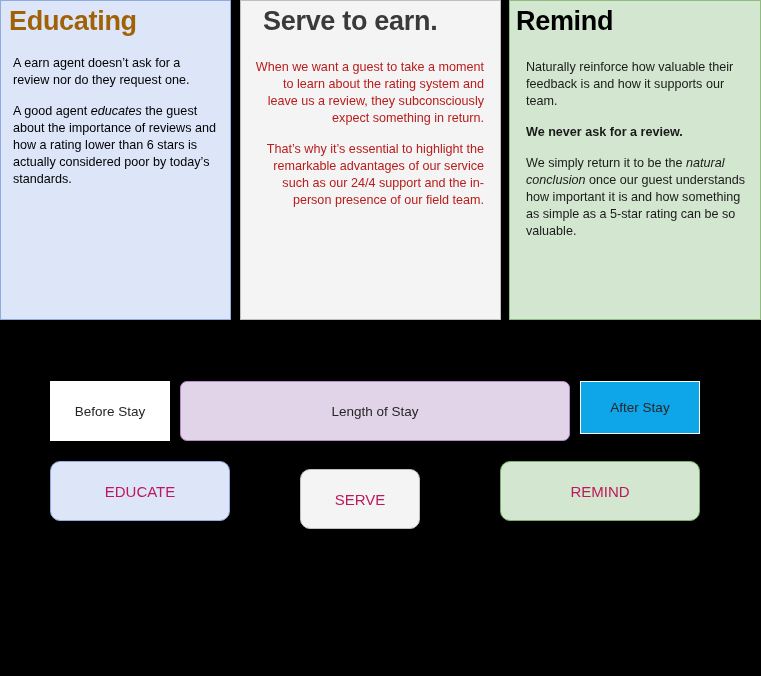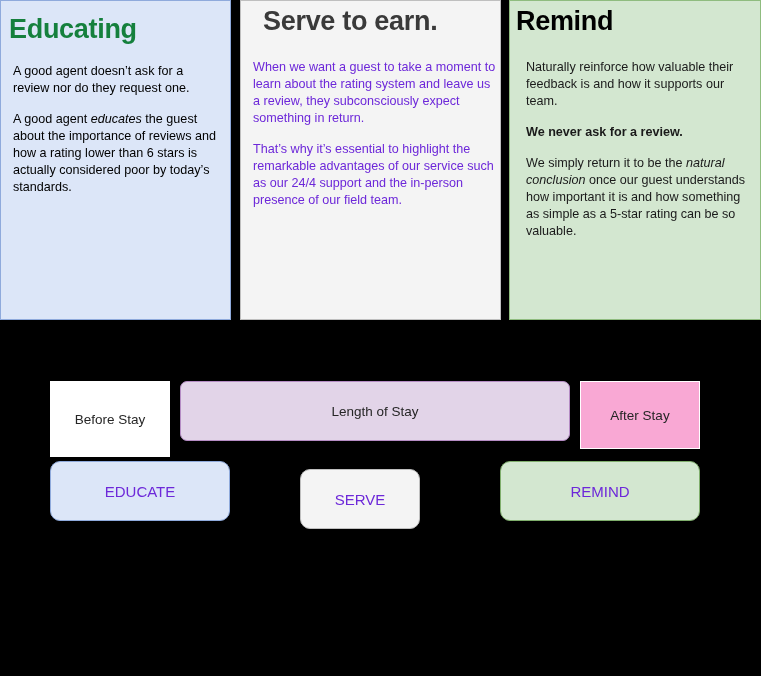--- a/index.html
+++ b/index.html
@@ -50,30 +50,30 @@
     background: #d3e7d0;
     border-color: #8fbc7f;
   }
   .panel-title {
     margin: 0;
     font-size: 27px;
     font-weight: bold;
     line-height: 1.05;
     letter-spacing: -0.3px;
   }
-  .panel-educate .panel-title { color: #15803d; padding: 14px 0 0 8px; }
+  .panel-educate .panel-title { color: #a16207; padding: 6px 0 0 8px; }
   .panel-serve .panel-title   { color: #3a3a3a; padding: 6px 0 0 22px; }
   .panel-remind .panel-title  { color: #000000; padding: 6px 0 0 6px; }
 
   .panel-body {
     font-size: 12.6px;
     line-height: 17px;
   }
   .panel-educate .panel-body { color: #000000; padding: 20px 12px 0 12px; }
-  .panel-serve .panel-body   { color: #6d28d9; padding: 24px 1px 0 12px; }
+  .panel-serve .panel-body   { color: #b91c1c; padding: 24px 16px 0 12px; text-align: right; }
   .panel-remind .panel-body  { color: #1a1a1a; padding: 24px 12px 0 16px; }
 
   .panel-body p { margin: 0 0 14px 0; }
   .panel-body p:last-child { margin-bottom: 0; }
   .panel-body em { font-style: italic; }
   .panel-body strong { font-weight: bold; }
 
   
   .timeline { position: absolute; left: 0; top: 321px; width: 761px; height: 355px; }
 
@@ -81,44 +81,44 @@
     position: absolute;
     box-sizing: border-box;
     display: flex;
     align-items: center;
     justify-content: center;
     font-size: 13.5px;
     color: #262626;
     border: 1px solid transparent;
   }
   .seg-before {
-    left: 50px; top: 60px; width: 120px; height: 76px;
+    left: 50px; top: 60px; width: 120px; height: 60px;
     background: #ffffff; border-color: #ffffff;
   }
   .seg-length {
     left: 180px; top: 60px; width: 390px; height: 60px;
     background: #e2d4e8; border-color: #b58cc4; border-radius: 7px;
   }
   .seg-after {
-    left: 580px; top: 60px; width: 120px; height: 68px;
-    background: #f9a8d4; border-color: #ffffff;
+    left: 580px; top: 60px; width: 120px; height: 53px;
+    background: #0ea5e9; border-color: #ffffff;
   }
 
   .pill {
     position: absolute;
     box-sizing: border-box;
     display: flex;
     align-items: center;
     justify-content: center;
     height: 60px;
     border-radius: 10px;
     border-width: 1px;
     border-style: solid;
     font-size: 15px;
-    color: #6d28d9;
+    color: #be185d;
   }
   .pill-educate {
     left: 50px; top: 140px; width: 180px;
     background: #dce6f8; border-color: #8faadc;
   }
   .pill-serve {
     left: 300px; top: 148px; width: 120px;
     background: #f4f4f4; border-color: #bfbfbf;
   }
   .pill-remind {
@@ -127,21 +127,21 @@
   }
 </style>
 </head>
 <body>
 
 <div class="panels">
 
   <section class="panel panel-educate">
     <h1 class="panel-title">Educating</h1>
     <div class="panel-body">
-      <p><span>A good agent doesn’t ask for a review nor do they request one.</span></p>
+      <p><span>A earn agent doesn’t ask for a review nor do they request one.</span></p>
       <p><span>A good agent </span><em>educates</em><span> the guest about the importance of reviews and how a rating lower than 6 stars is actually considered poor by today’s standards.</span></p>
     </div>
   </section>
 
   <section class="panel panel-serve">
     <h1 class="panel-title">Serve to earn.</h1>
     <div class="panel-body">
       <p><span>When we want a guest to take a moment to learn about the rating system and leave us a review, they subconsciously expect something in return.</span></p>
       <p><span>That’s why it’s essential to highlight the remarkable advantages of our service such as our 24/4 support and the in-person presence of our field team.</span></p>
     </div>

